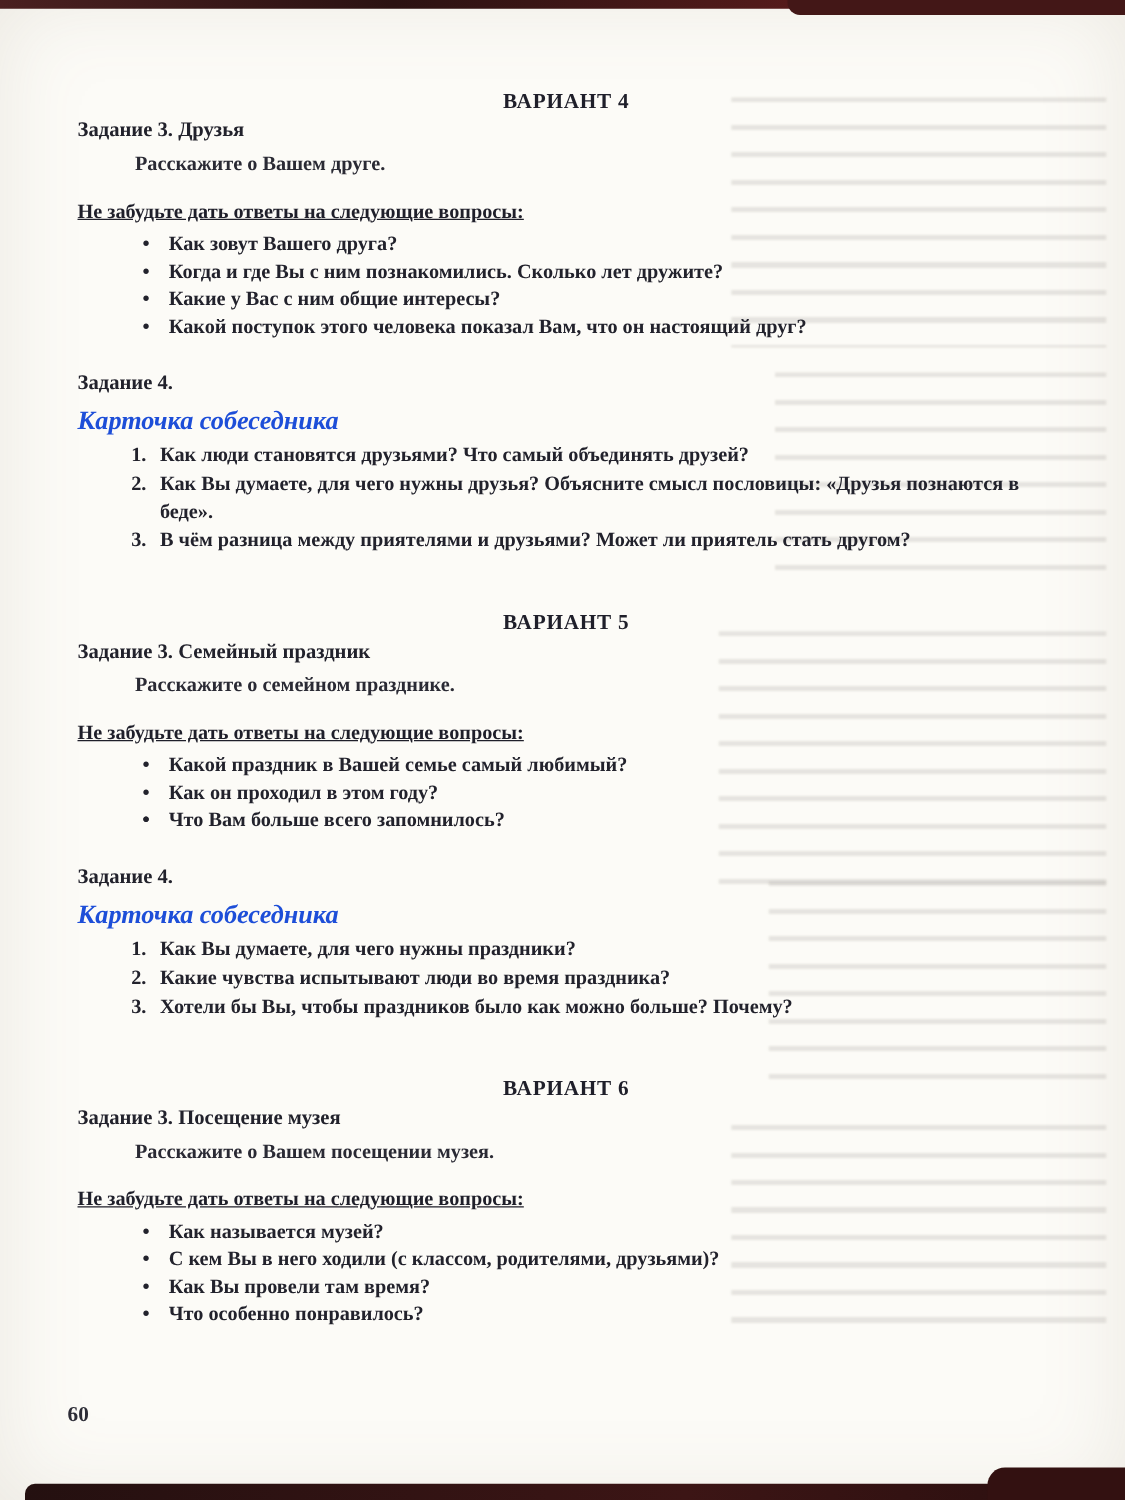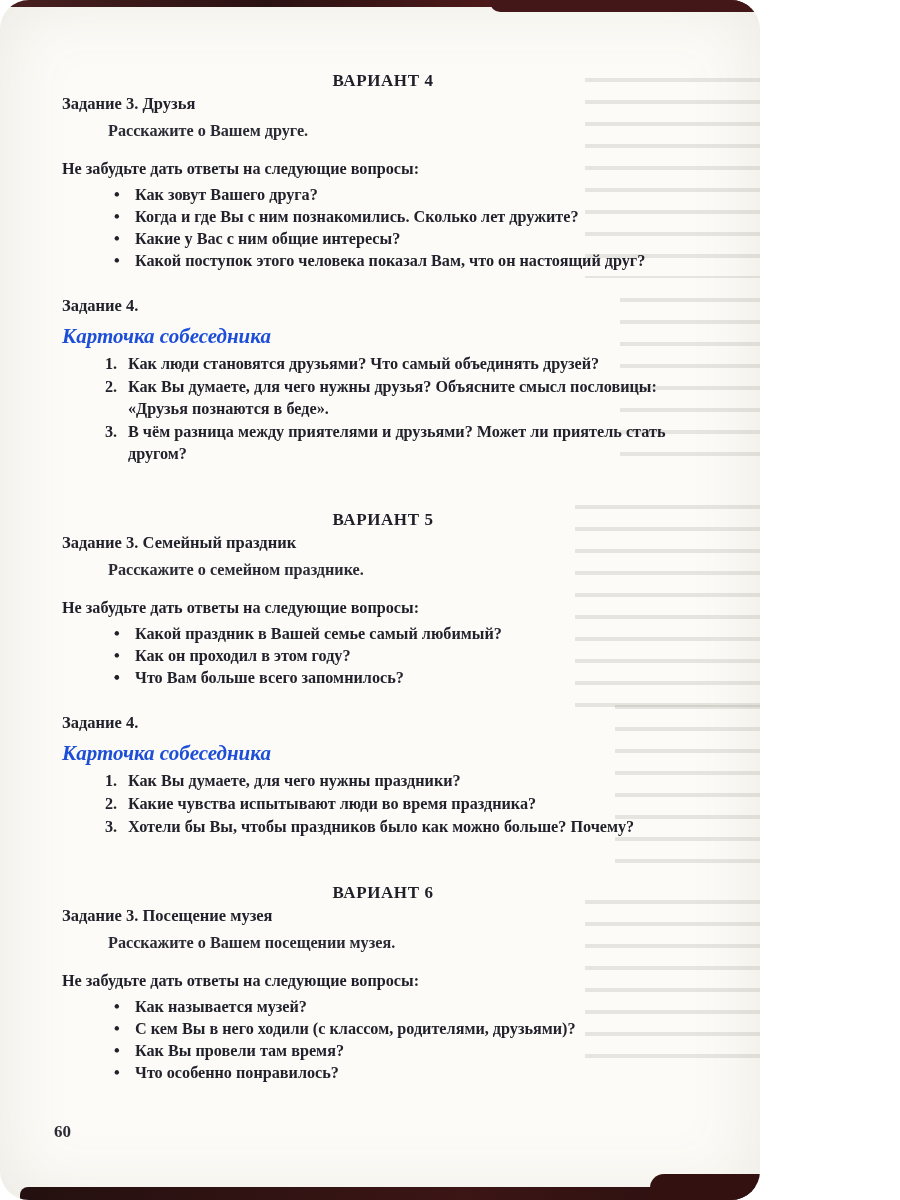--- a/index.html
+++ b/index.html
@@ -1,25 +1,24 @@
 <!DOCTYPE html>
 <html><head>
 <meta charset="utf-8">
 <style>
   html, body { margin: 0; padding: 0; background: #ffffff; }
   .page {
     position: relative;
-    width: 760px;
+    width: 900px;
     height: 1200px;
     overflow: hidden;
     background: #fcfbf7;
     box-shadow: inset 0 0 70px rgba(125, 112, 88, 0.13);
     font-family: "Liberation Serif", "DejaVu Serif", serif;
     color: #2e2e38;
-    border-radius: 29px;
   }
 
   
   .edge-top {
     position: absolute; top: 0; left: 0; width: 100%; height: 7px;
     background: linear-gradient(to right, #4a2020 0%, #2b1212 35%, #5a1c1c 75%, #3a1414 100%);
   }
   .corner-top-right {
     position: absolute; top: 0; right: 0; width: 270px; height: 12px;
     background: #431717; border-bottom-left-radius: 10px;
@@ -60,21 +59,21 @@
   .task-label {
     margin: 0 0 5px 0;
     font-size: 16.5px; font-weight: bold; color: #22222c;
   }
   .task-intro {
     margin: 0 0 16px 46px;
     font-weight: bold; color: #2a2a34;
   }
   .questions-header {
     margin: 0 0 4px 0;
-    font-weight: bold; color: #1f1f2a;
+    font-weight: bold; color: #1f1f2a; text-decoration: underline;
   }
   ul.bullet-list {
     list-style: none;
     margin: 0 0 23px 50px; padding: 0;
   }
   ul.bullet-list li {
     position: relative; padding-left: 23px; margin: 0;
     font-weight: bold; color: #22222c;
   }
   ul.bullet-list .bullet {

